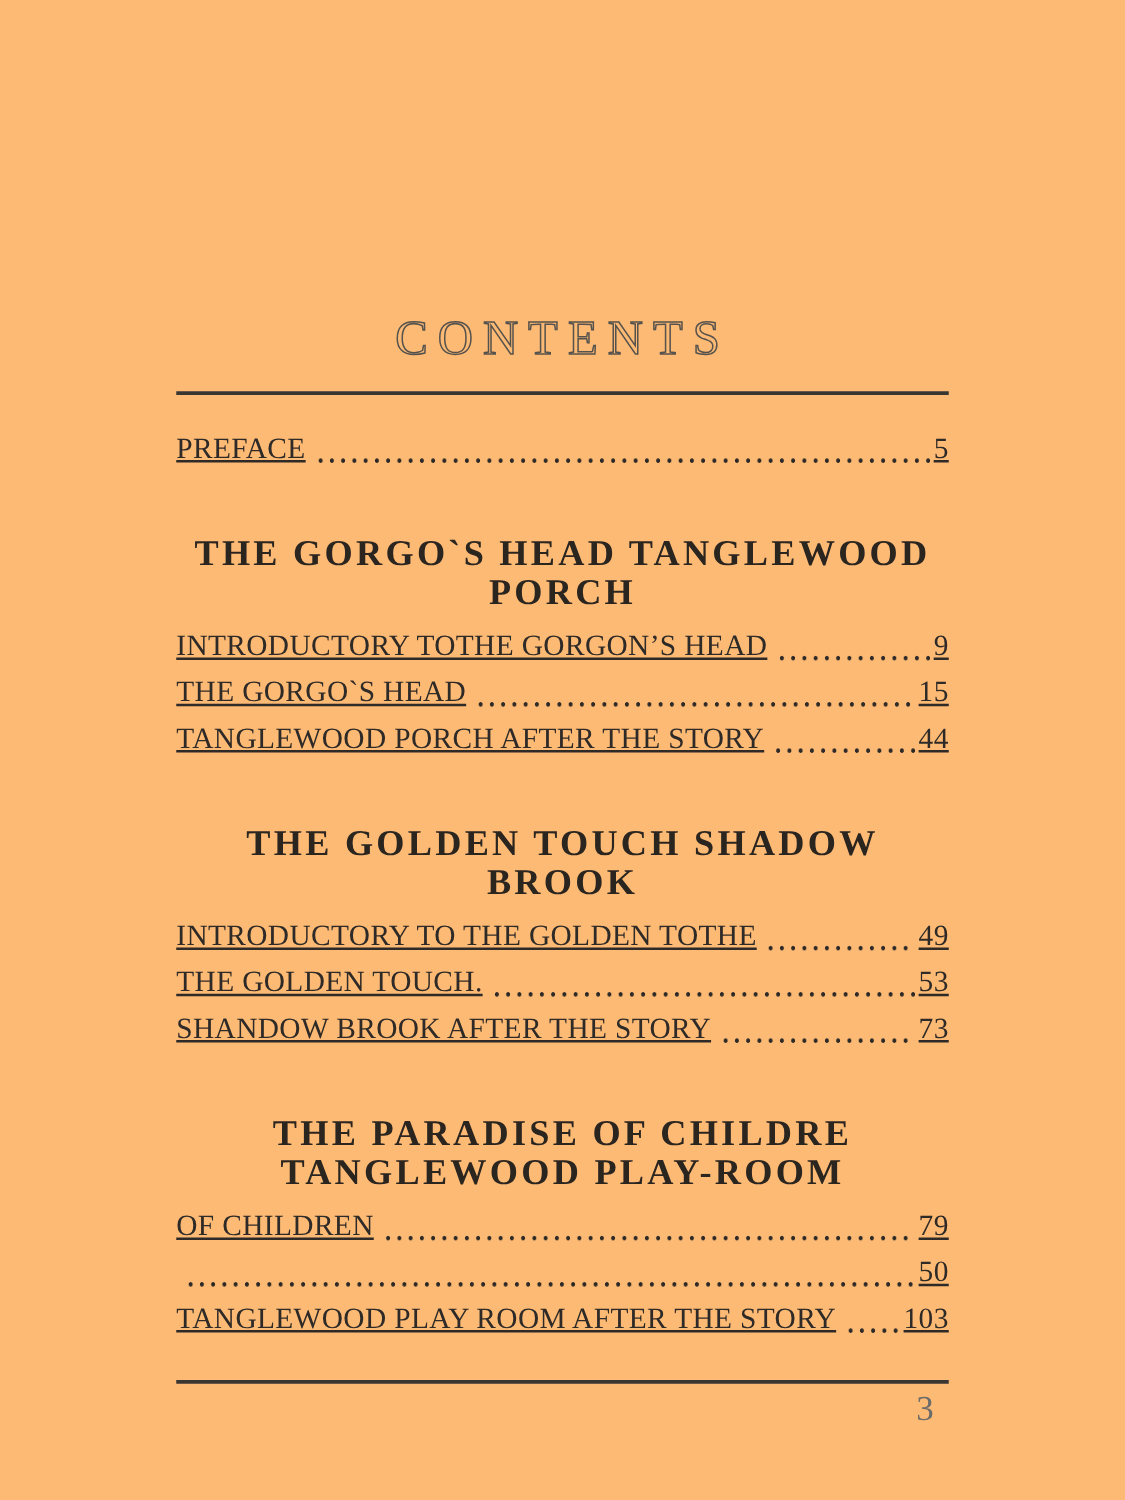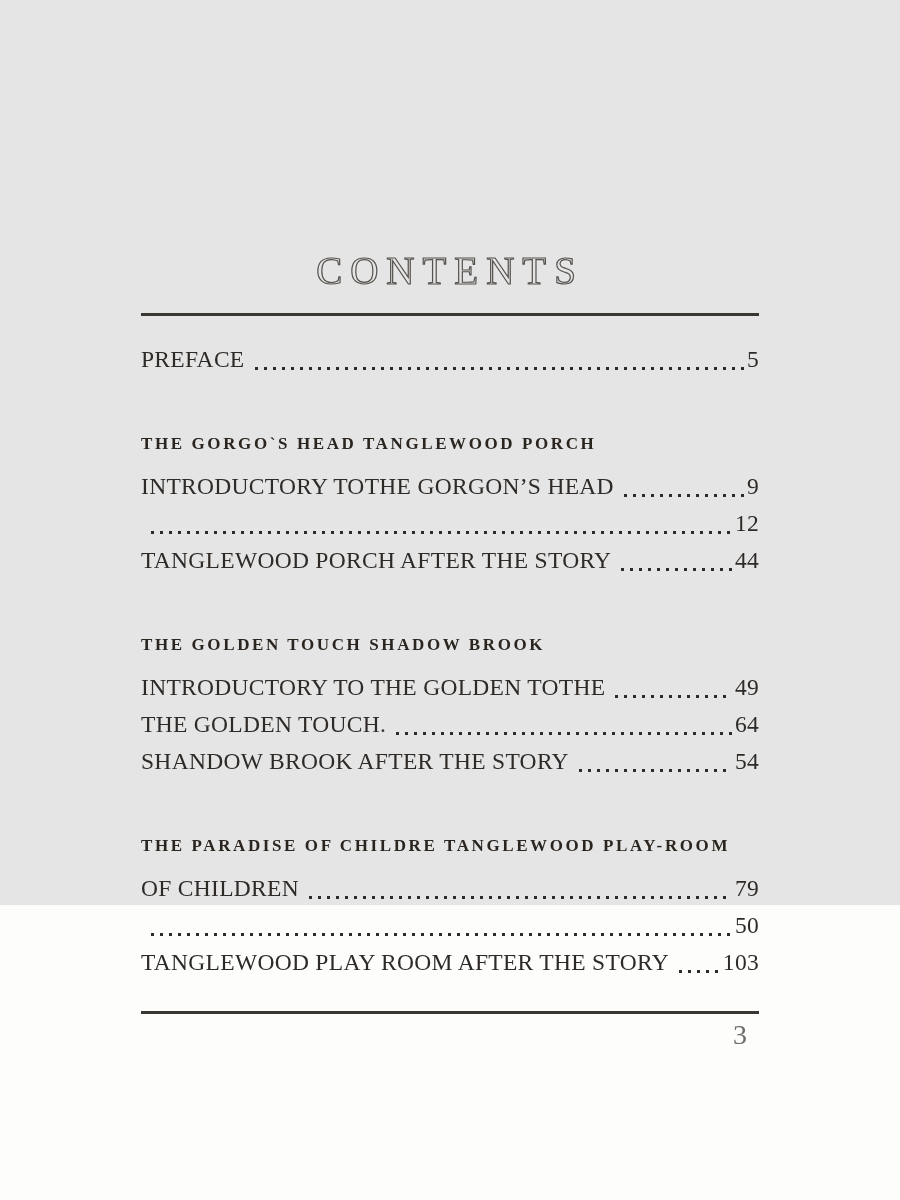--- a/index.html
+++ b/index.html
@@ -4,23 +4,23 @@
 <style>
   html, body { margin: 0; padding: 0; }
   body {
     width: 900px; height: 1200px;
     background: #fdfdfc;
     font-family: "Liberation Serif", serif;
     color: #2e2a27;
     overflow: hidden;
   }
   .page {
-    width: 900px; height: 905px;
+    width: 900px; height: 1200px;
     position: relative;
-    background: #e5e5e5;
+    background: #fdba74;
   }
   .column {
     width: 618px;
     margin: 0 auto;
     padding-top: 250px;
   }
   .doc-title {
     text-align: center;
     font-size: 39px;
     line-height: 42px;
@@ -41,40 +41,42 @@
   .rule-top { margin-top: 21px; }
   .rule-bottom { margin-top: 30px; }
 
   .entry {
     display: flex;
     align-items: baseline;
     font-size: 23.5px;
     line-height: 37px;
     letter-spacing: 0.3px;
     white-space: nowrap;
+    text-decoration: underline;
   }
   .entry-label { flex: 0 0 auto; }
   .leader {
     flex: 1 1 auto;
     align-self: flex-end;
     height: 5px;
     margin: 0 3px 7px 7px;
     background-image: radial-gradient(circle at 50% 50%, #2e2a27 1.5px, rgba(0,0,0,0) 1.9px);
     background-size: 9px 5px;
     background-repeat: repeat-x;
     background-position: left bottom;
   }
   .entry-page { flex: 0 0 auto; }
 
   .preface-row { margin-top: 25px; }
 
   .toc-section { margin-top: 50px; }
   .section-heading {
+    text-align: center;
     font-weight: 700;
-    font-size: 17px;
+    font-size: 29px;
     line-height: 31px;
     letter-spacing: 2.6px;
     color: #2b2520;
     margin-bottom: 9px;
   }
 
   .folio {
     text-align: right;
     font-size: 28px;
     line-height: 34px;
@@ -101,45 +103,46 @@
 
     <div>
         <section class="toc-section">
           <div class="section-heading">THE GORGO`S HEAD TANGLEWOOD PORCH</div>
           <div class="entry">
             <span class="entry-label">INTRODUCTORY TOTHE GORGON’S HEAD</span>
             <span class="leader"></span>
             <span class="entry-page">9</span>
           </div>
           <div class="entry">
+            <span class="entry-label">THE GORGO`S HEAD</span>
             <span class="leader"></span>
-            <span class="entry-page">12</span>
+            <span class="entry-page">15</span>
           </div>
           <div class="entry">
             <span class="entry-label">TANGLEWOOD PORCH AFTER THE STORY</span>
             <span class="leader"></span>
             <span class="entry-page">44</span>
           </div>
         </section>
         <section class="toc-section">
           <div class="section-heading">THE GOLDEN TOUCH SHADOW BROOK</div>
           <div class="entry">
             <span class="entry-label">INTRODUCTORY TO THE GOLDEN TOTHE</span>
             <span class="leader"></span>
             <span class="entry-page">49</span>
           </div>
           <div class="entry">
             <span class="entry-label">THE GOLDEN TOUCH.</span>
             <span class="leader"></span>
-            <span class="entry-page">64</span>
+            <span class="entry-page">53</span>
           </div>
           <div class="entry">
             <span class="entry-label">SHANDOW BROOK AFTER THE STORY</span>
             <span class="leader"></span>
-            <span class="entry-page">54</span>
+            <span class="entry-page">73</span>
           </div>
         </section>
         <section class="toc-section">
           <div class="section-heading">THE PARADISE OF CHILDRE TANGLEWOOD PLAY-ROOM</div>
           <div class="entry">
             <span class="entry-label">OF CHILDREN</span>
             <span class="leader"></span>
             <span class="entry-page">79</span>
           </div>
           <div class="entry">

